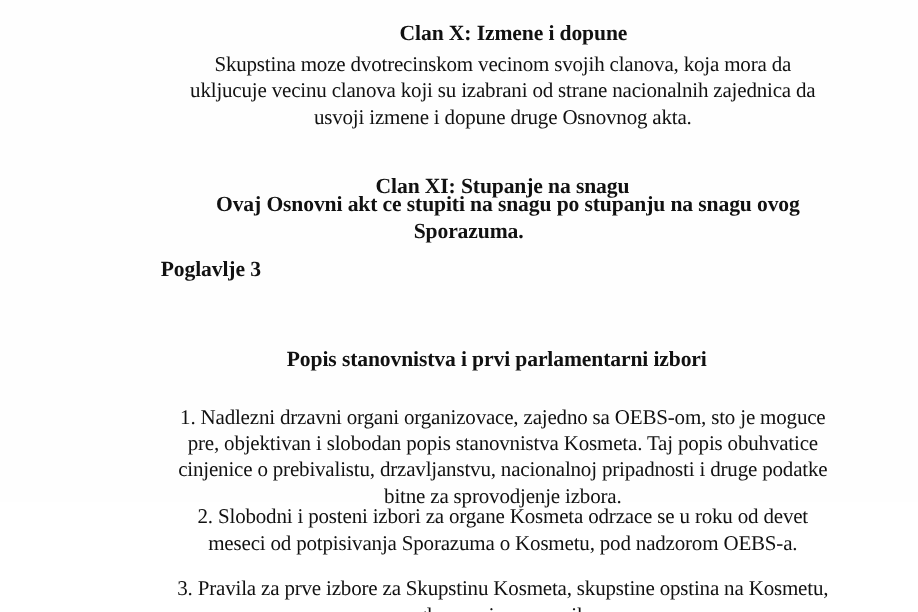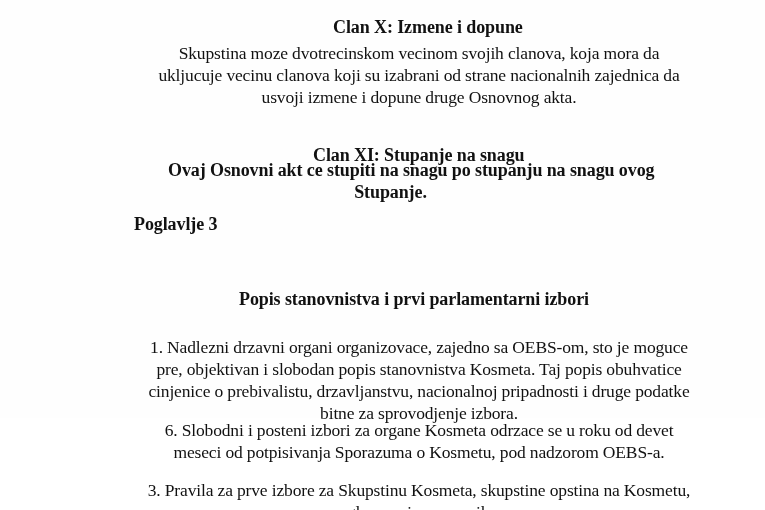--- a/index.html
+++ b/index.html
@@ -37,38 +37,38 @@
 
   <div class="para body-text" style="top:42px;">
     <div>Skupstina moze dvotrecinskom vecinom svojih clanova, koja mora da</div>
     <div>ukljucuje vecinu clanova koji su izabrani od strane nacionalnih zajednica da</div>
     <div>usvoji izmene i dopune druge Osnovnog akta.</div>
   </div>
 
   <div class="abs h-bold" style="left:313px; top:145px;text-align:center;">Clan XI: Stupanje na snagu</div>
 
   <div class="abs h-bold" style="left:168px; top:159px; width:445px; line-height:22px; white-space:normal;">
-    <div style="white-space:nowrap;">Ovaj Osnovni akt ce stupiti na snagu po stupanju na snagu ovog</div>
-    <div class="center">Stupanje.</div>
+    <div style="white-space:nowrap;margin-left:12px;">Ovaj Osnovni akt ce stupiti na snagu po stupanju na snagu ovog</div>
+    <div class="center">Sporazuma.</div>
   </div>
 
   <div class="abs h-bold" style="left:134px; top:214px;">Poglavlje 3</div>
 
 
   <div class="abs h-bold" style="left:239px; top:289px;">Popis stanovnistva i prvi parlamentarni izbori</div>
 
   <div class="para body-text" style="top:320px;margin-top:16px;">
     <div>1. Nadlezni drzavni organi organizovace, zajedno sa OEBS-om, sto je moguce</div>
     <div>pre, objektivan i slobodan popis stanovnistva Kosmeta. Taj popis obuhvatice</div>
     <div>cinjenice o prebivalistu, drzavljanstvu, nacionalnoj pripadnosti i druge podatke</div>
     <div>bitne za sprovodjenje izbora.</div>
   </div>
 
   <div class="para body-text" style="top:419px;">
-    <div>6. Slobodni i posteni izbori za organe Kosmeta odrzace se u roku od devet</div>
+    <div>2. Slobodni i posteni izbori za organe Kosmeta odrzace se u roku od devet</div>
     <div>meseci od potpisivanja Sporazuma o Kosmetu, pod nadzorom OEBS-a.</div>
   </div>
 
   <div class="para body-text" style="top:479px;">
     <div>3. Pravila za prve izbore za Skupstinu Kosmeta, skupstine opstina na Kosmetu,</div>
     <div>usaglasavanjem ucesnika ...</div>
   </div>
 
 </div>
 

